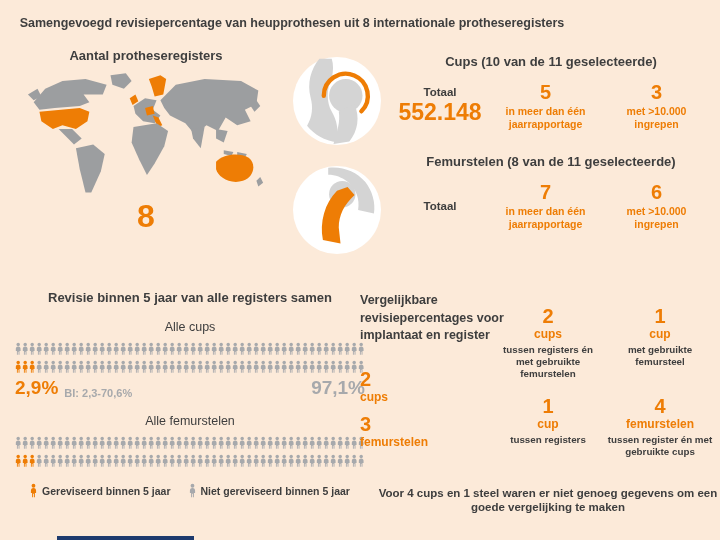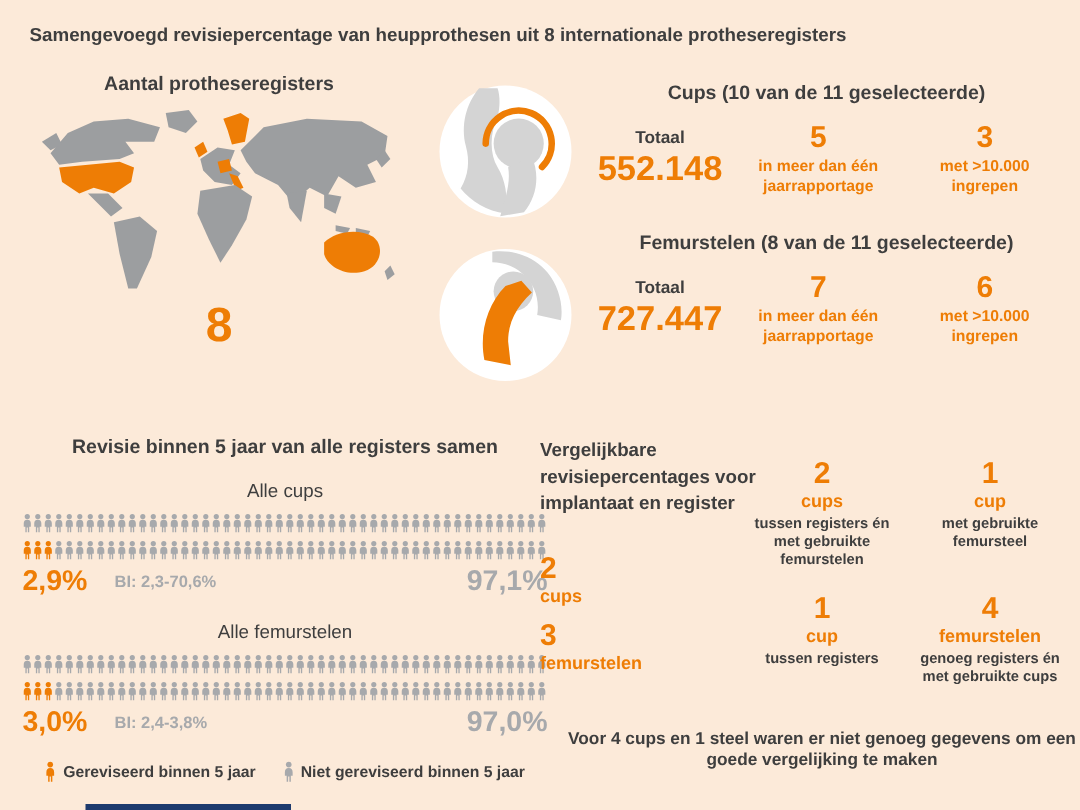--- a/index.html
+++ b/index.html
@@ -44,21 +44,21 @@
   .stat{flex:1;text-align:center;padding:0 4px;}
   .stat-value{font-size:20px;font-weight:bold;color:var(--orange);line-height:1;}
   .stat-label{font-size:10.5px;font-weight:bold;color:var(--orange);line-height:1.2;margin-top:3px;}
   .sec2{margin-top:24px;}
   
   .rev{left:15px;top:290px;width:350px;}
   .rev .sec-head{text-align:center;}
   .group-name{text-align:center;font-size:12.5px;font-weight:normal;margin-top:15px;margin-bottom:7px;}
   .picto-row{display:flex;justify-content:space-between;height:16px;margin-bottom:2px;}
   .person{width:6.4px;height:15.5px;display:block;}
-  .pct-row{display:flex;align-items:center;margin-top:1px;gap:12px;}
+  .pct-row{display:flex;align-items:flex-end;margin-top:1px;}
   .pct-left{font-size:19px;font-weight:bold;color:var(--orange);}
   .pct-ci{font-size:11px;color:var(--gray);margin-left:6px;font-weight:bold;}
   .pct-right{font-size:19px;font-weight:bold;color:var(--gray);margin-left:auto;}
   .legend{display:flex;justify-content:center;gap:18px;margin-top:13px;align-items:center;}
   .legend-item{display:flex;align-items:center;gap:5px;font-size:10.5px;font-weight:bold;color:var(--dark);}
   .legend-item .person{width:7px;height:17px;}
   
   .comparable{left:360px;top:292px;width:150px;text-align:left;}
   .mid-head{font-size:12.5px;font-weight:bold;line-height:1.4;}
   .big-item-value{font-size:20px;font-weight:bold;color:var(--orange);line-height:1;}
@@ -137,21 +137,20 @@
         <div class="stat-value">3</div>
         <div class="stat-label">met &gt;10.000 ingrepen</div>
       </div>
     </div>
   </div>
   <div class="sec2">
     <div class="sec-head">Femurstelen (8 van de 11 geselecteerde)</div>
     <div class="stats-row">
       <div class="total-block">
         <div class="total-label">Totaal</div>
-        <div class="total-value">727.447</div>
       </div>
       <div class="stat">
         <div class="stat-value">7</div>
         <div class="stat-label">in meer dan één jaarrapportage</div>
       </div>
       <div class="stat">
         <div class="stat-value">6</div>
         <div class="stat-label">met &gt;10.000 ingrepen</div>
       </div>
     </div>
@@ -977,25 +976,20 @@
           <svg class="person" viewBox="0 0 10 19">
             <circle cx="5" cy="2.7" r="2.7" fill="#a7a9ac"></circle>
             <path fill="#a7a9ac" d="M5,6 C7.7,6 8.7,7.7 8.7,9.9 L8.7,13.2 L7,13.2 L7,19 L5.6,19 L5.6,14 L4.4,14 L4.4,19 L3,19 L3,13.2 L1.3,13.2 L1.3,9.9 C1.3,7.7 2.3,6 5,6 Z"></path>
           </svg>
           <svg class="person" viewBox="0 0 10 19">
             <circle cx="5" cy="2.7" r="2.7" fill="#a7a9ac"></circle>
             <path fill="#a7a9ac" d="M5,6 C7.7,6 8.7,7.7 8.7,9.9 L8.7,13.2 L7,13.2 L7,19 L5.6,19 L5.6,14 L4.4,14 L4.4,19 L3,19 L3,13.2 L1.3,13.2 L1.3,9.9 C1.3,7.7 2.3,6 5,6 Z"></path>
           </svg>
         </div>
       </div>
-    <div class="pct-row">
-      <span class="pct-left">3,0%</span>
-      <span class="pct-ci">BI: 2,4-3,8%</span>
-      <span class="pct-right">97,0%</span>
-    </div>
   </div>
 
   <div class="legend">
     <div class="legend-item">
       <span>
           <svg class="person" viewBox="0 0 10 19">
             <circle cx="5" cy="2.7" r="2.7" fill="#ee7d05"></circle>
             <path fill="#ee7d05" d="M5,6 C7.7,6 8.7,7.7 8.7,9.9 L8.7,13.2 L7,13.2 L7,19 L5.6,19 L5.6,14 L4.4,14 L4.4,19 L3,19 L3,13.2 L1.3,13.2 L1.3,9.9 C1.3,7.7 2.3,6 5,6 Z"></path>
           </svg>
         </span>
@@ -1038,19 +1032,19 @@
       <div class="diff-desc">met gebruikte femursteel</div>
     </div>
     <div>
       <div class="big-item-value">1</div>
       <div class="big-item-label">cup</div>
       <div class="diff-desc">tussen registers</div>
     </div>
     <div>
       <div class="big-item-value">4</div>
       <div class="big-item-label">femurstelen</div>
-      <div class="diff-desc">genoeg registers én met gebruikte cups</div>
+      <div class="diff-desc">tussen register én met gebruikte cups</div>
     </div>
   </div>
 </div>
 
 <div class="abs footnote">Voor 4 cups en 1 steel waren er niet genoeg gegevens om een goede vergelijking te maken</div>
 <div class="abs bottom-bar"></div>
 
 </body></html>

